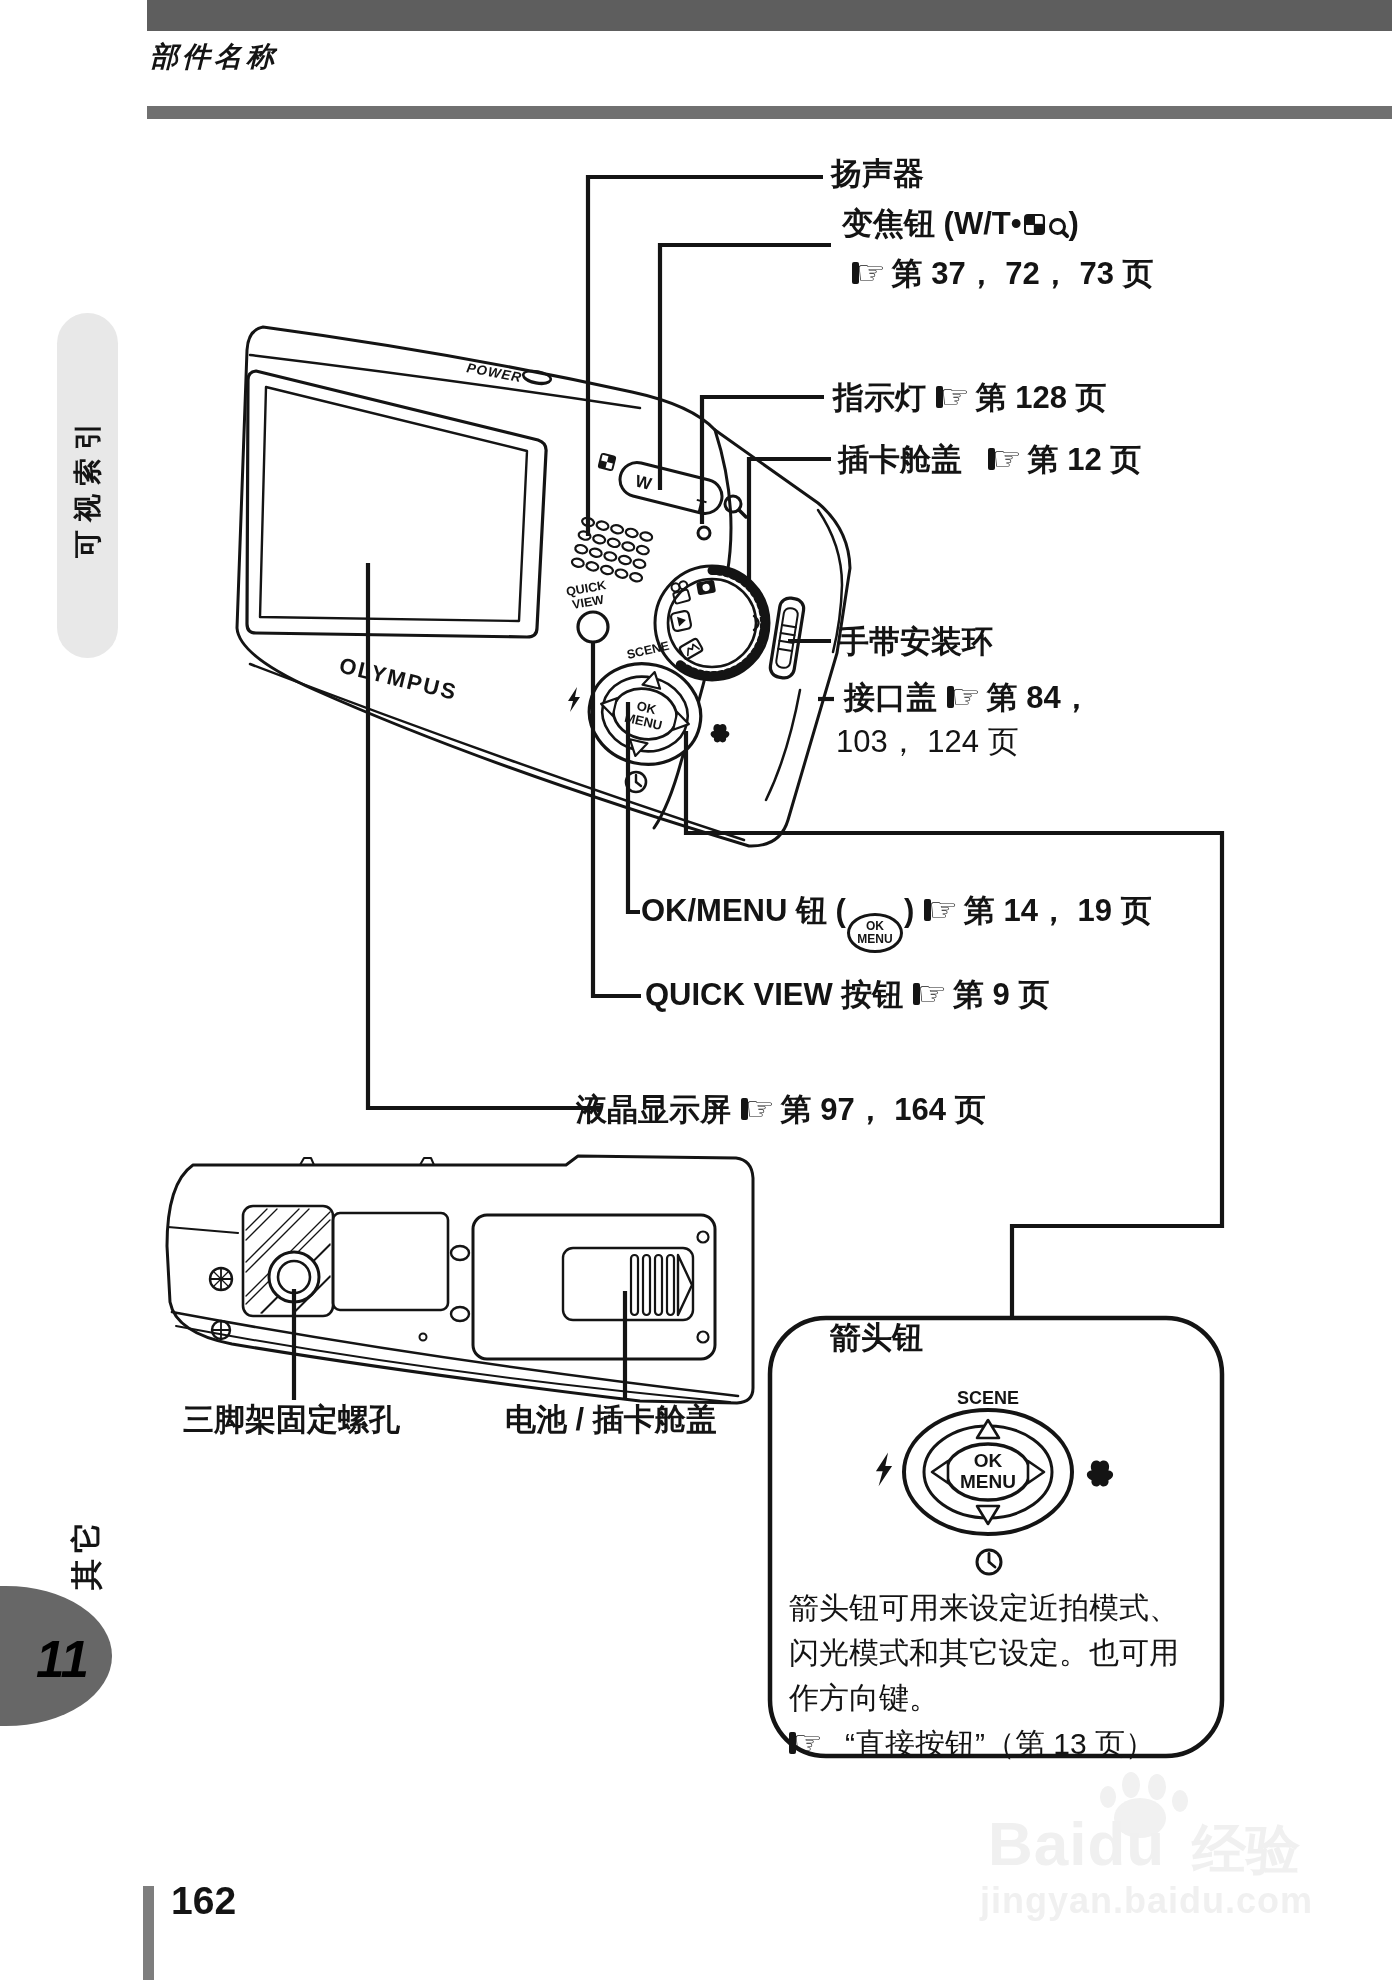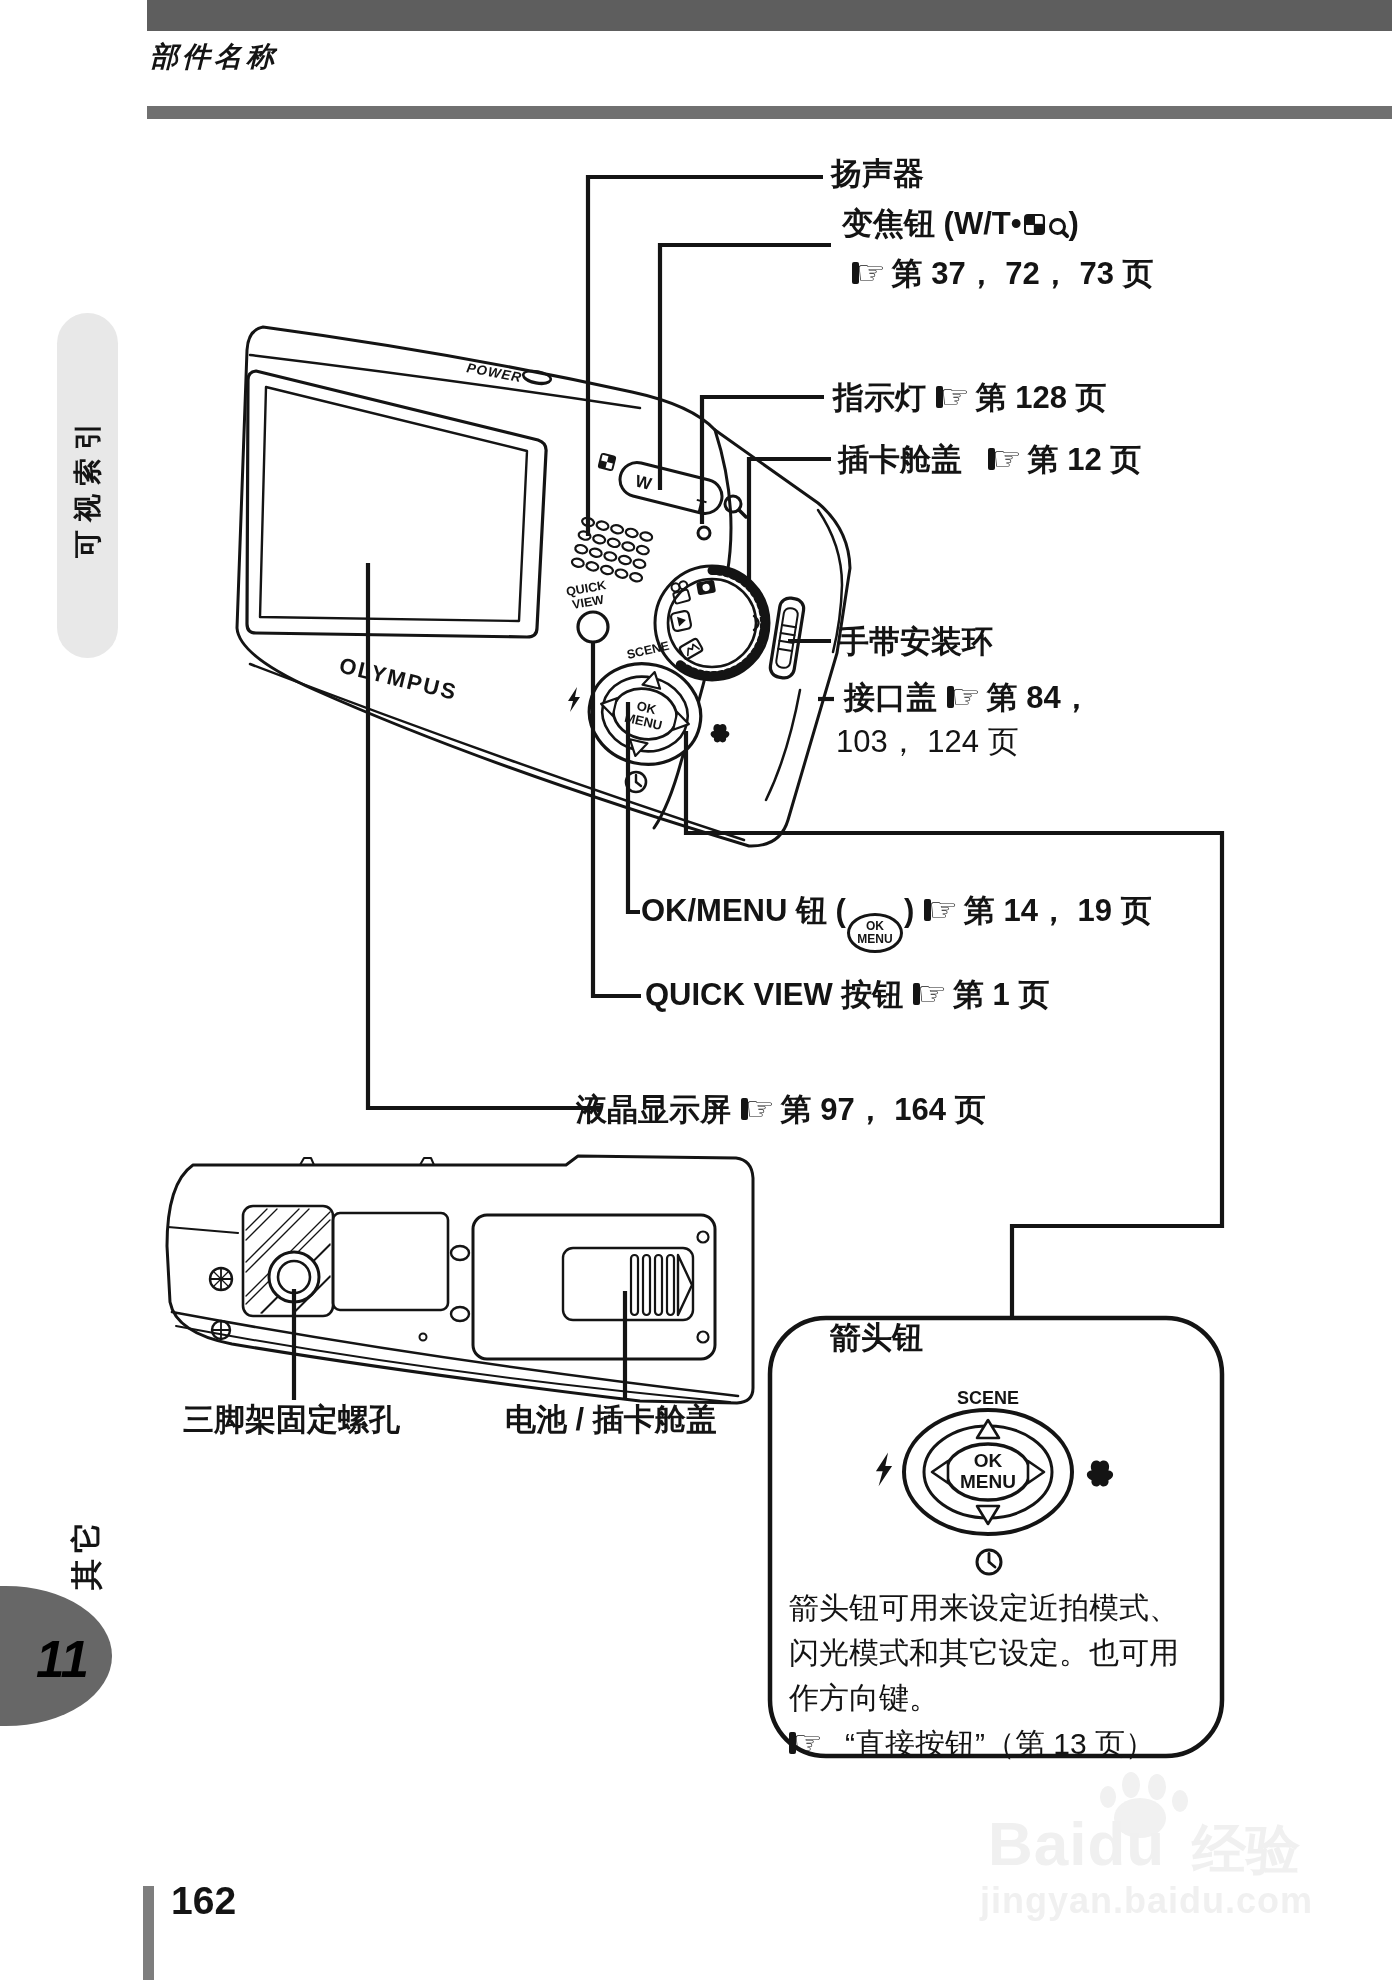--- a/index.html
+++ b/index.html
@@ -301,21 +301,21 @@
   </div>
 
   <div class="callout" style="left:641px;top:891px">
     <span>OK/MENU 钮 (</span><span class="okoval">
         <span>OK</span>
         <span>MENU</span>
       </span><span>)</span><span class="ref">☞</span><span class="pageref">第 14， 19 页</span>
   </div>
 
   <div class="callout" style="left:645px;top:975px">
-    <span>QUICK VIEW 按钮</span><span class="ref">☞</span><span class="pageref">第 1 页</span>
+    <span>QUICK VIEW 按钮</span><span class="ref">☞</span><span class="pageref">第 9 页</span>
   </div>
 
   <div class="callout" style="left:576px;top:1090px">
     <span>液晶显示屏</span><span class="ref">☞</span><span class="pageref">第 97， 164 页</span>
   </div>
 
   <div class="callout" style="left:183px;top:1402px">
     <span>三脚架固定螺孔</span>
   </div>
   <div class="callout" style="left:505px;top:1402px">

